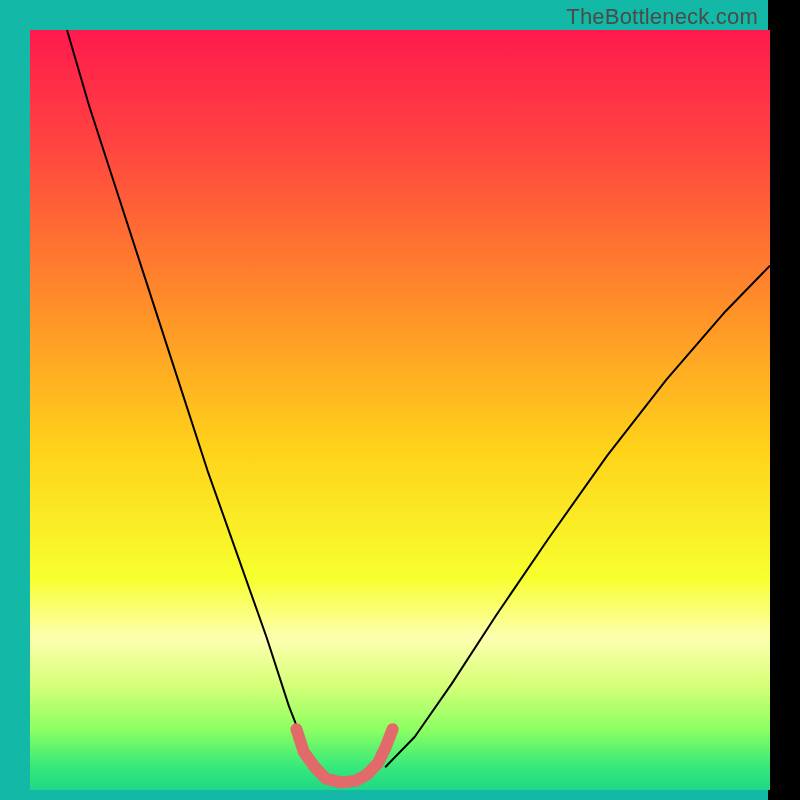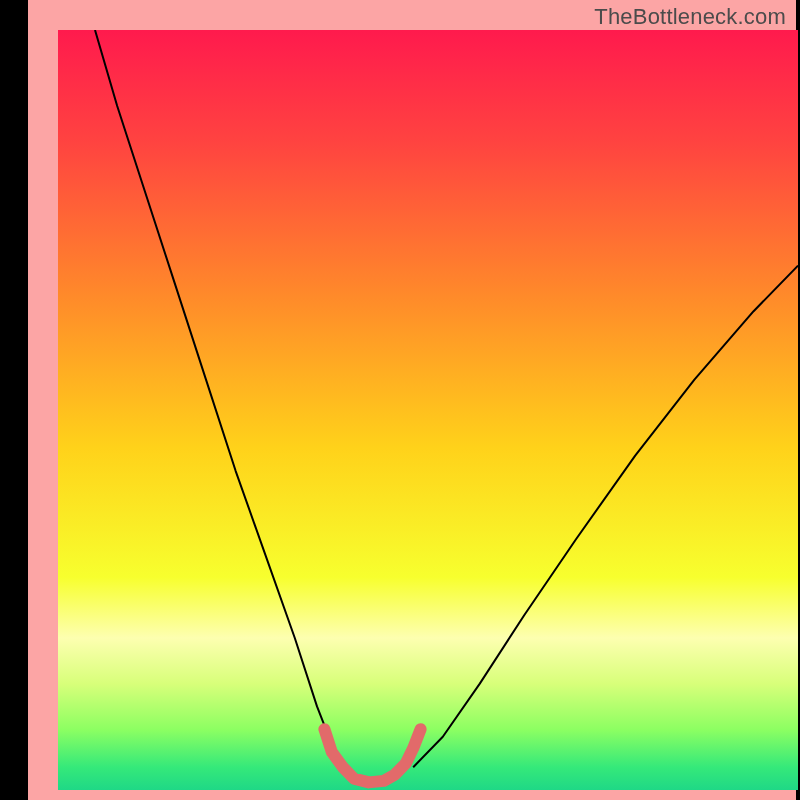--- a/index.html
+++ b/index.html
@@ -7,23 +7,22 @@
     padding: 0;
     background: #000;
     width: 800px;
     height: 800px;
     overflow: hidden;
     font-family: Arial, Helvetica, sans-serif;
   }
   .outer {
     width: 768px;
     height: 800px;
-    background: #fca5a5;
+    background: #14b8a6;
     position: relative;
-    margin-left: 28px;
   }
   .watermark {
     position: absolute;
     top: 4px;
     right: 10px;
     color: #4b4b4b;
     font-size: 22px;
     font-weight: 500;
     letter-spacing: 0.2px;
   }

